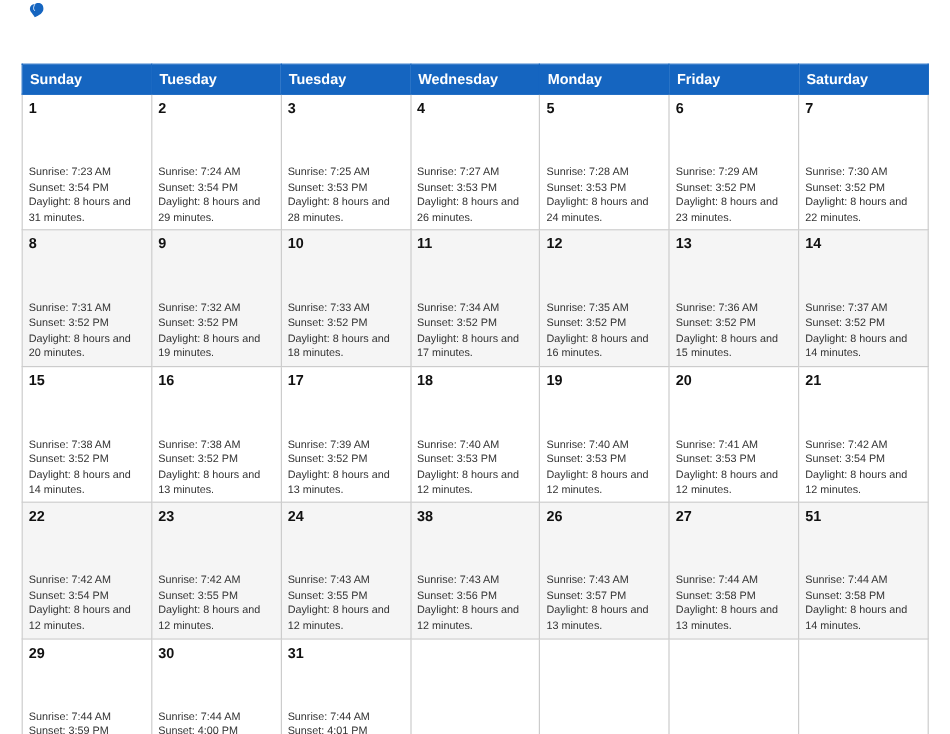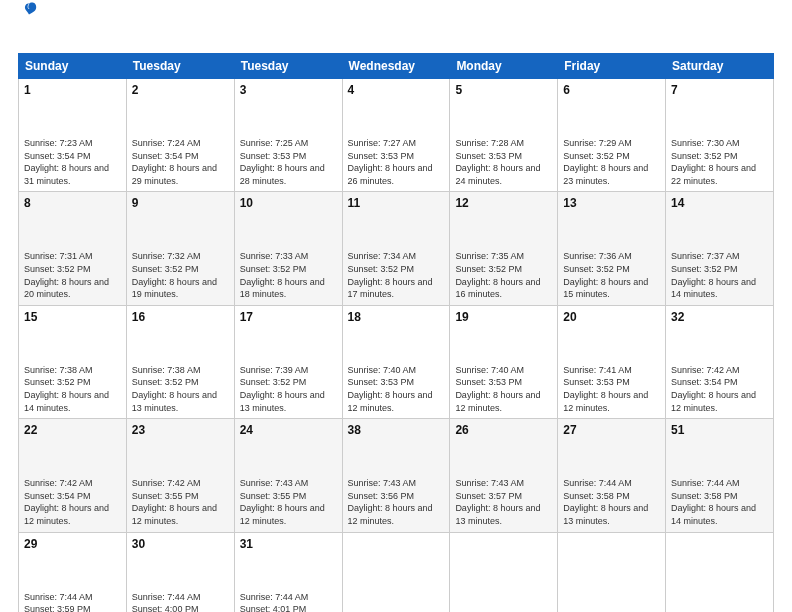--- a/index.html
+++ b/index.html
@@ -218,21 +218,21 @@
           </td>
           <td>
             <span class="day-num">19</span>
             <div class="cell-text">Sunrise: 7:40 AM<br>Sunset: 3:53 PM<br>Daylight: 8 hours and 12 minutes.</div>
           </td>
           <td>
             <span class="day-num">20</span>
             <div class="cell-text">Sunrise: 7:41 AM<br>Sunset: 3:53 PM<br>Daylight: 8 hours and 12 minutes.</div>
           </td>
           <td>
-            <span class="day-num">32</span>
+            <span class="day-num">21</span>
             <div class="cell-text">Sunrise: 7:42 AM<br>Sunset: 3:54 PM<br>Daylight: 8 hours and 12 minutes.</div>
           </td>
         </tr>
         <tr>
           <td>
             <span class="day-num">22</span>
             <div class="cell-text">Sunrise: 7:42 AM<br>Sunset: 3:54 PM<br>Daylight: 8 hours and 12 minutes.</div>
           </td>
           <td>
             <span class="day-num">23</span>

